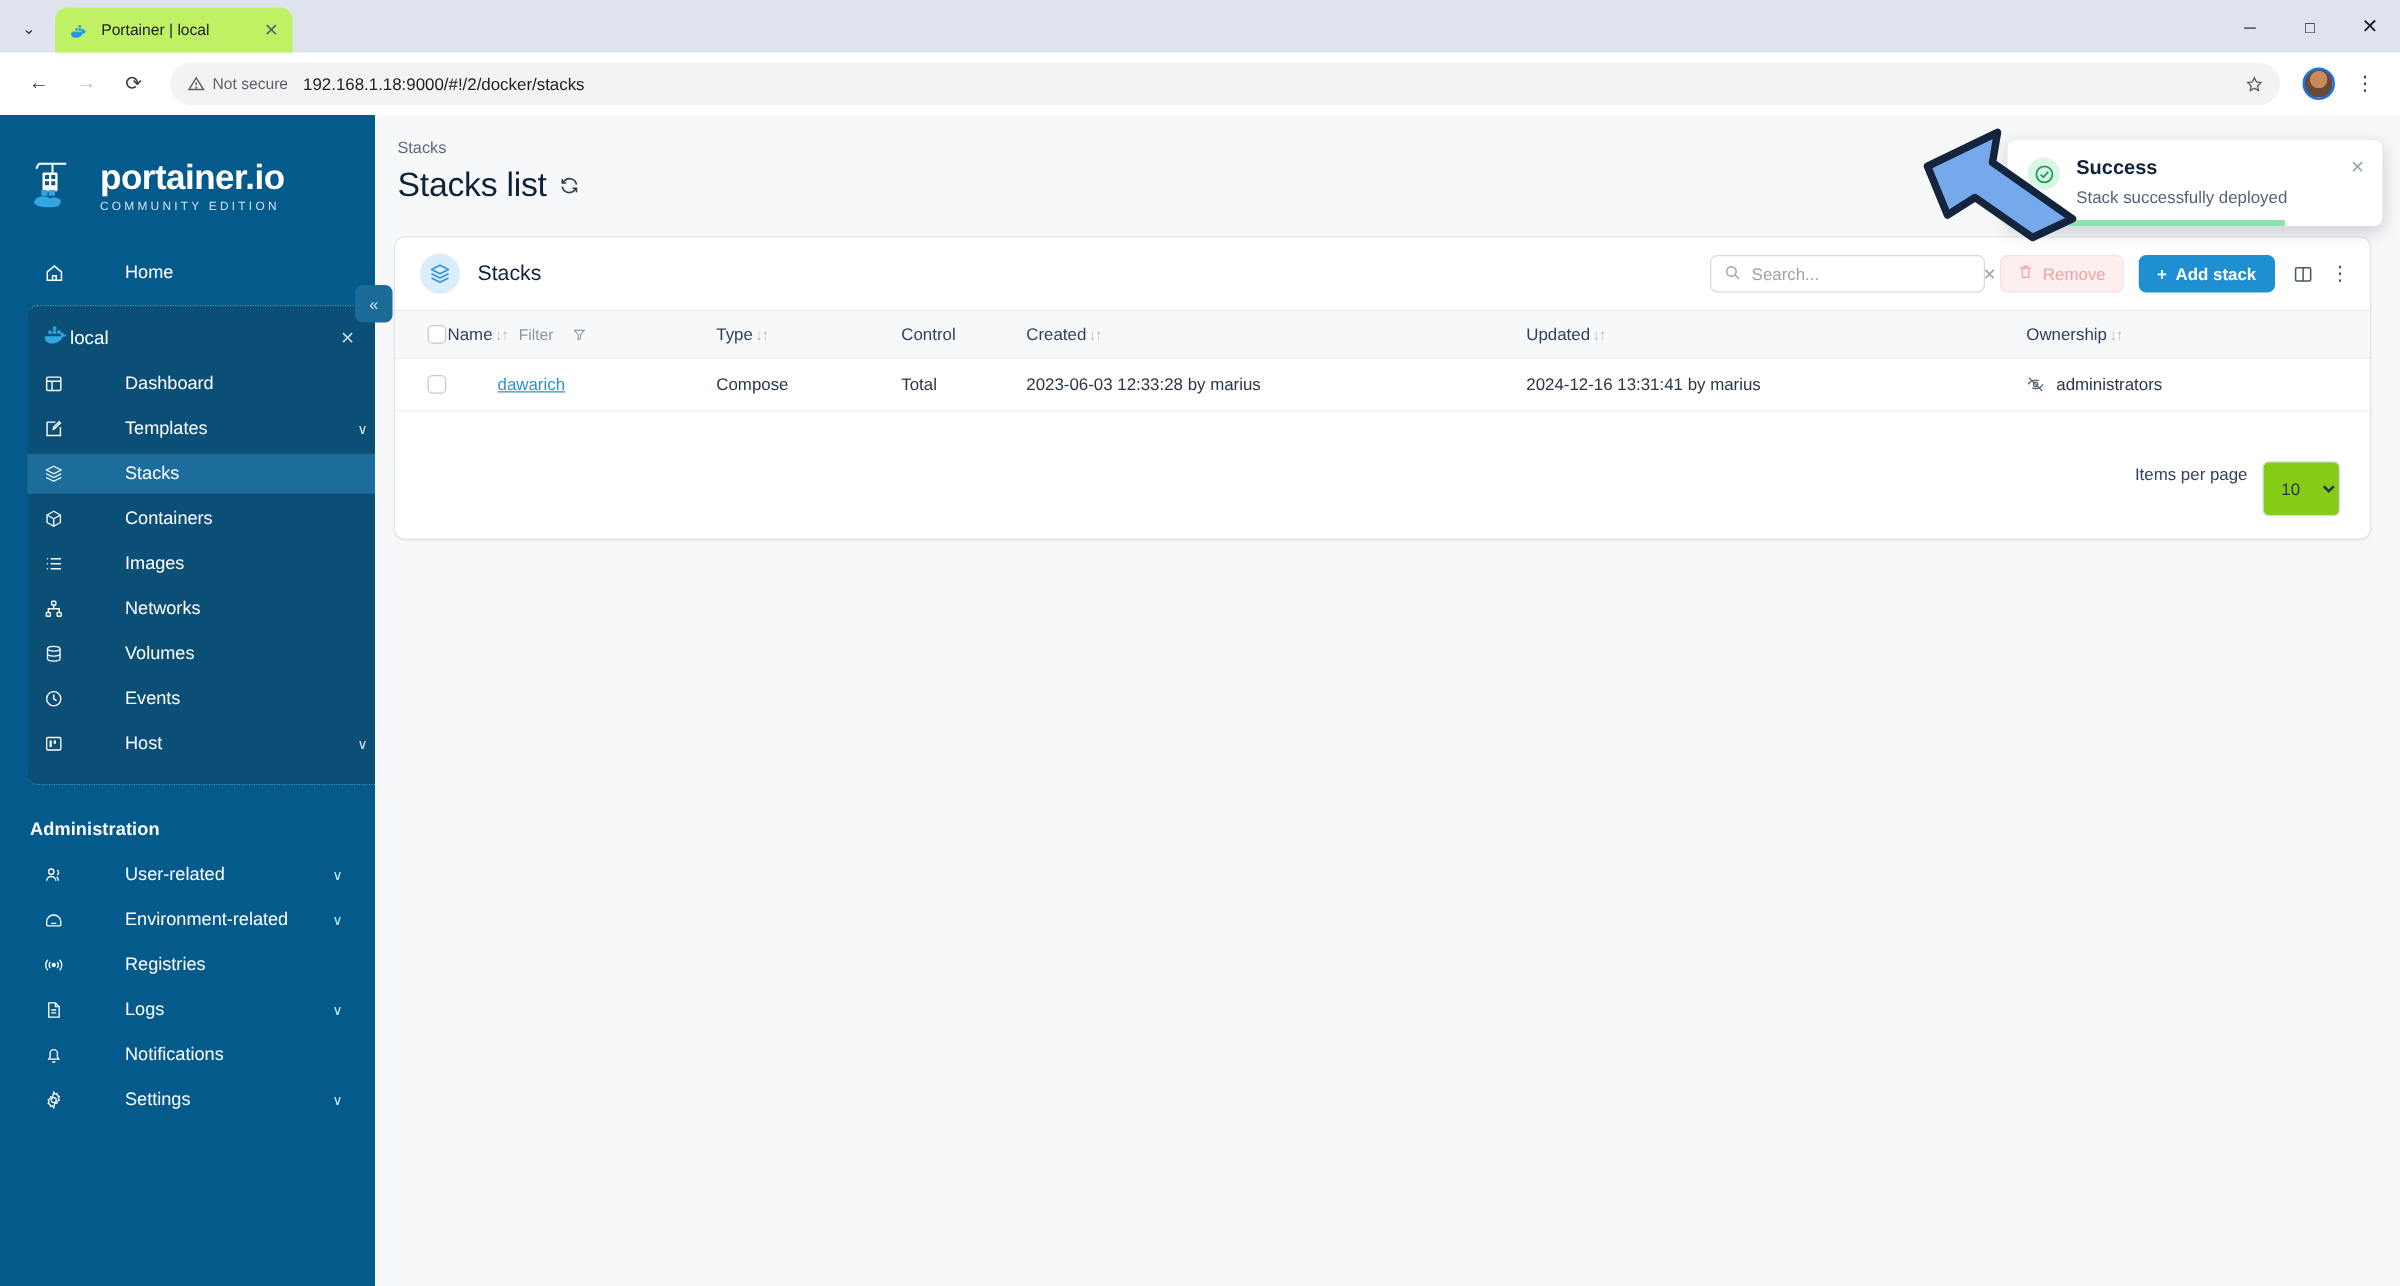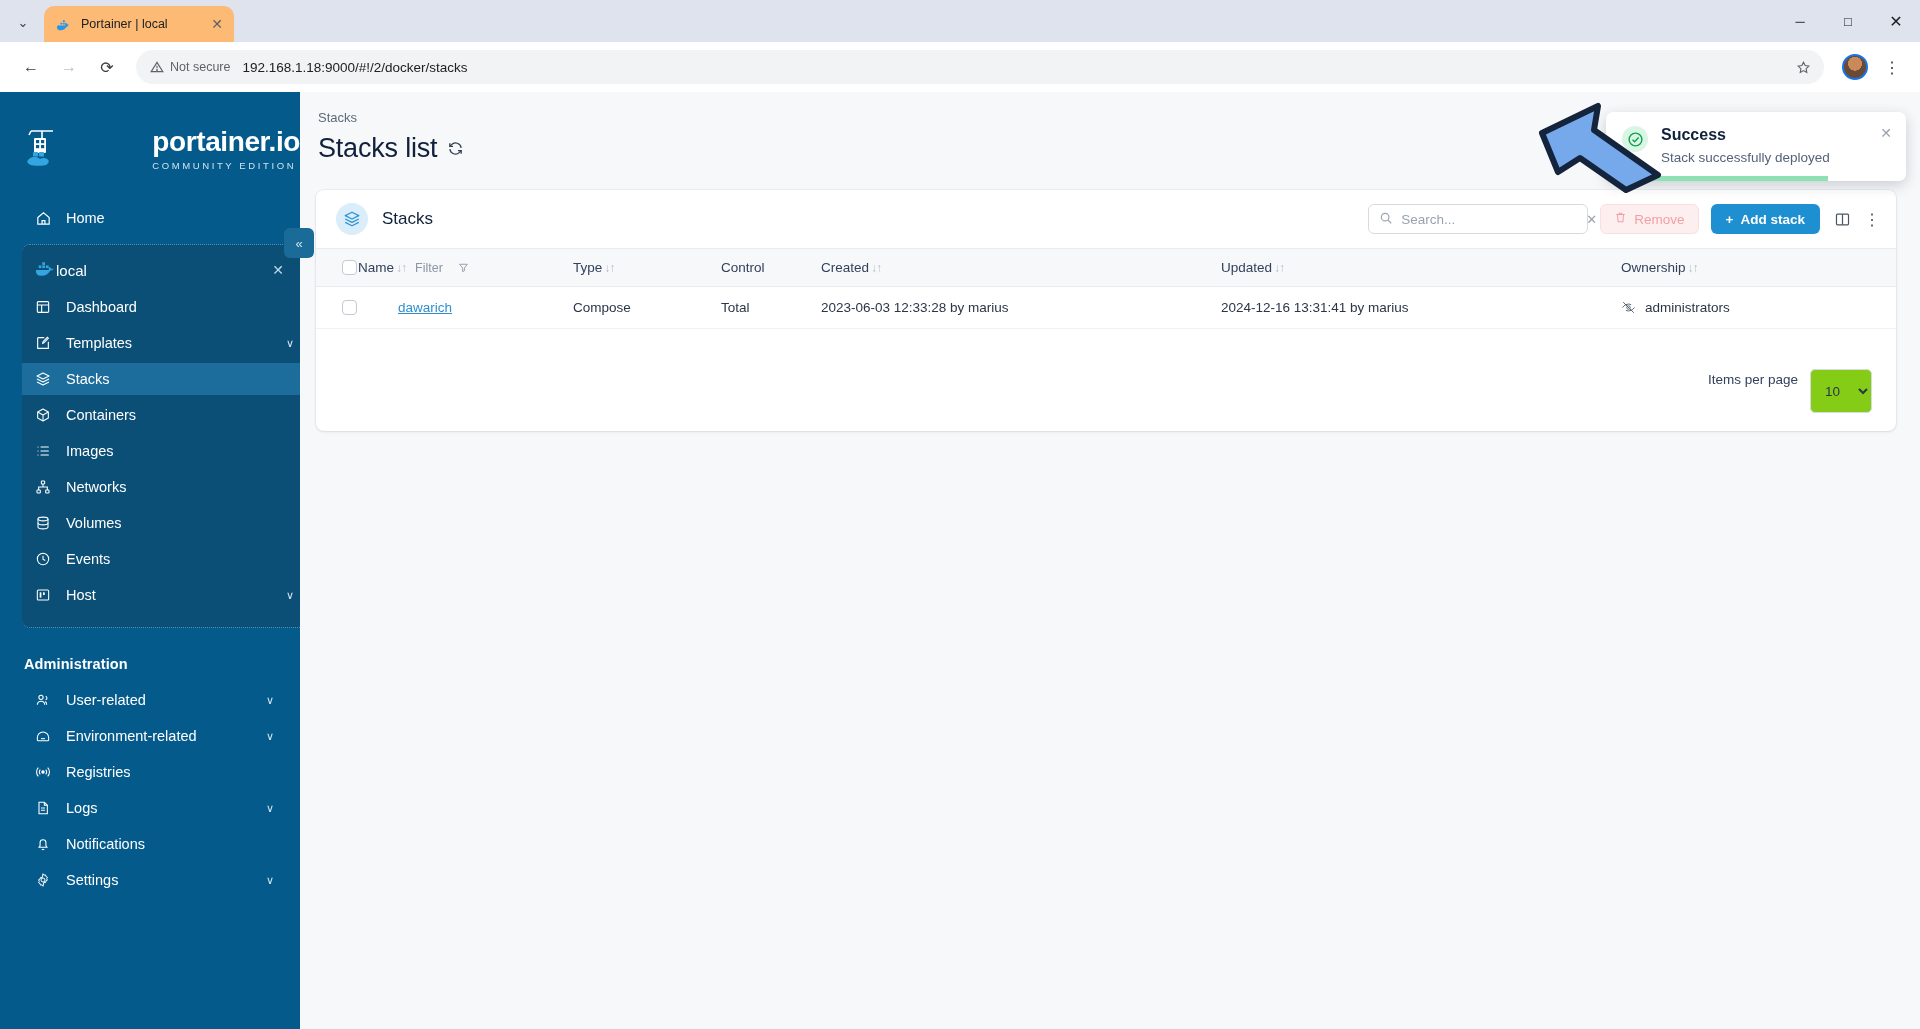--- a/index.html
+++ b/index.html
@@ -20,21 +20,21 @@
   }
   .tab-strip { display: flex; align-items: flex-end; height: 42px; padding-left: 6px; }
   .tab-dropdown {
     width: 34px; height: 34px; margin-bottom: 3px; margin-right: 4px;
     display: flex; align-items: center; justify-content: center;
     border-radius: 17px; color: #3c4043; font-size: 13px;
   }
   .tab {
     display: flex; align-items: center; gap: 9px;
     height: 36px; min-width: 190px; padding: 0 11px;
-    background: #fdba74;
+    background: #bef264;
     border-radius: 10px 10px 0 0;
     font-size: 12.5px; color: #202124;
     position: relative;
   }
   .tab-favicon {
     width: 17px; height: 17px; flex: 0 0 17px;
     display: flex; align-items: center; justify-content: center;
   }
   .tab-title {
     flex: 1; white-space: nowrap; overflow: hidden;
@@ -87,39 +87,39 @@
   .app { display: flex; height: 937px; background: #f7f8f9; }
 
   
   .sidebar {
     width: 300px; flex: 0 0 300px;
     background: #055a8c;
     color: #ffffff;
     position: relative;
     padding-top: 18px;
   }
-  .logo-row { display: flex; align-items: center; gap: 12px; padding: 16px 0 26px 24px; justify-content: space-between; }
+  .logo-row { display: flex; align-items: center; gap: 12px; padding: 16px 0 26px 24px; }
   .logo-mark { width: 44px; height: 46px; flex: 0 0 44px; }
   .logo-text-wrap { display: flex; flex-direction: column; }
   .logo-word { font-size: 28px; font-weight: 700; letter-spacing: -0.4px; line-height: 1; }
   .logo-sub { font-size: 9.5px; letter-spacing: 2.6px; color: #cfe3ef; margin-top: 4px; }
   .collapse-btn {
     position: absolute; right: -14px; top: 136px;
     width: 30px; height: 30px; border-radius: 6px;
     background: #1b6b99; color: #cfe3ef;
     display: flex; align-items: center; justify-content: center;
     font-size: 13px; z-index: 5;
   }
   .nav-item {
     display: flex; align-items: center; gap: 14px;
     height: 32px; margin: 4px 20px 4px 22px; padding-left: 12px;
     font-size: 14.5px; color: #ffffff; border-radius: 6px;
   }
   .nav-item .ico { width: 18px; height: 18px; flex: 0 0 18px; display: flex; align-items: center; justify-content: center; }
-  .nav-item .lbl { flex: 1; white-space: nowrap; }
+  .nav-item .lbl { flex: 1; white-space: nowrap; margin-left: 34px; }
   .nav-item .chev { color: #d6e6f1; font-size: 11px; padding-right: 6px; }
   .env-group {
     margin: 10px 0 6px 22px; padding: 8px 0 12px 0;
     background: #0b4f76; border-radius: 8px 0 0 8px;
     border-top: 1px dotted #4a93bd; border-bottom: 1px dotted #4a93bd;
   }
   .env-head {
     display: flex; align-items: center; gap: 0;
     height: 34px; padding-left: 12px; margin-right: 0;
     font-size: 15px; font-weight: 400;

